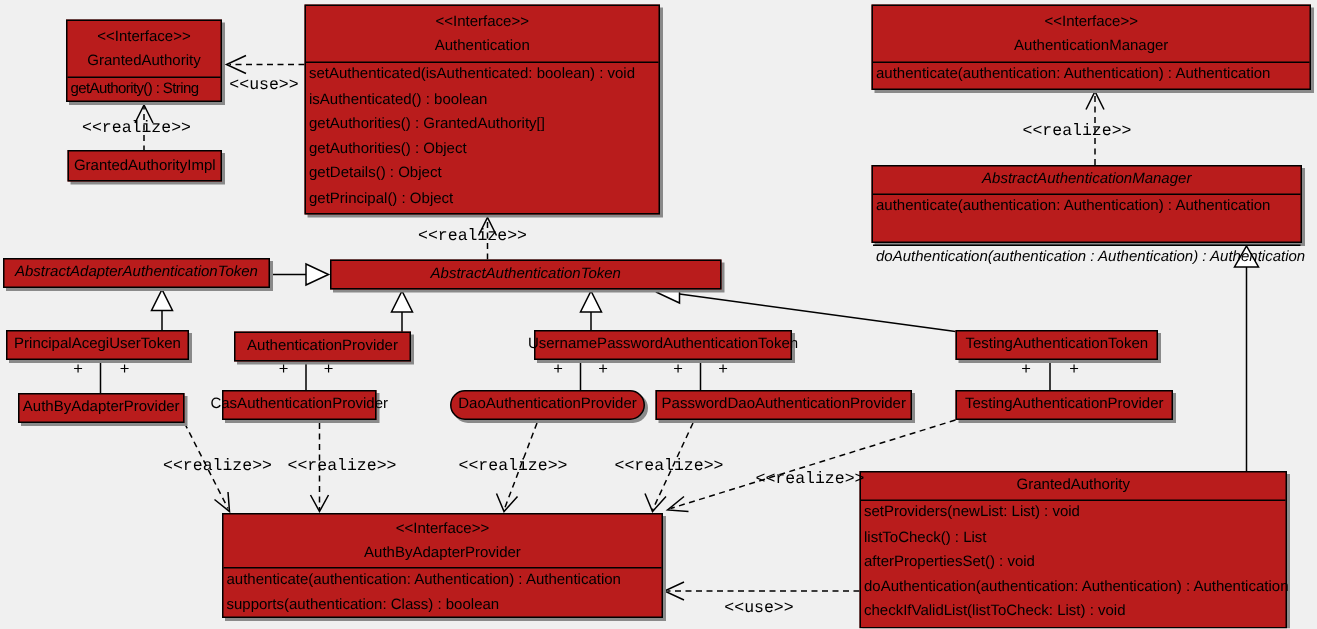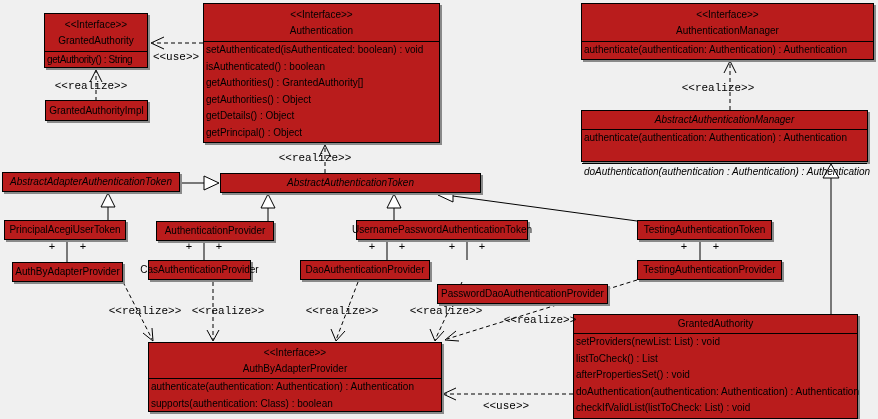--- a/index.html
+++ b/index.html
@@ -171,25 +171,25 @@
   </div>
 
   <div class="box single" style="left:12px;top:262px;width:111px;height:20px;">
     <span class="nm">AuthByAdapterProvider</span>
   </div>
 
   <div class="box single" style="left:148px;top:260px;width:103px;height:20px;">
     <span class="nm">CasAuthenticationProvider</span>
   </div>
 
-  <div class="box single" style="left:300px;top:260px;width:130px;height:20px;">
+  <div class="box single" style="left:300px;top:260px;width:130px;height:20px;border-radius:10px;">
     <span class="nm">DaoAuthenticationProvider</span>
   </div>
 
-  <div class="box single" style="left:437px;top:260px;width:171px;height:20px;margin-top:24px;">
+  <div class="box single" style="left:437px;top:260px;width:171px;height:20px;">
     <span class="nm">PasswordDaoAuthenticationProvider</span>
   </div>
 
   <div class="box single" style="left:637px;top:260px;width:145px;height:20px;">
     <span class="nm">TestingAuthenticationProvider</span>
   </div>
 
   <div class="box" style="left:148px;top:342px;width:294px;height:70px;">
     <div class="hdr" style="padding:2px 2px 1px 2px;">
       <div class="stereo">&lt;&lt;Interface&gt;&gt;</div>

